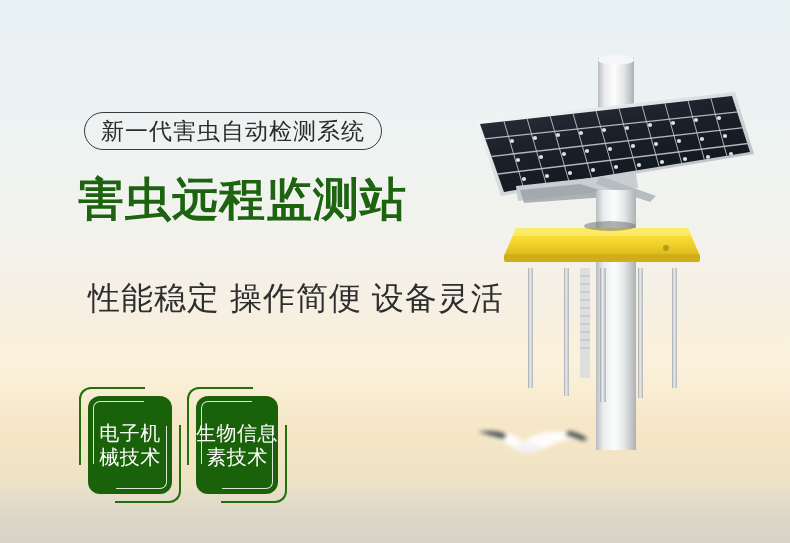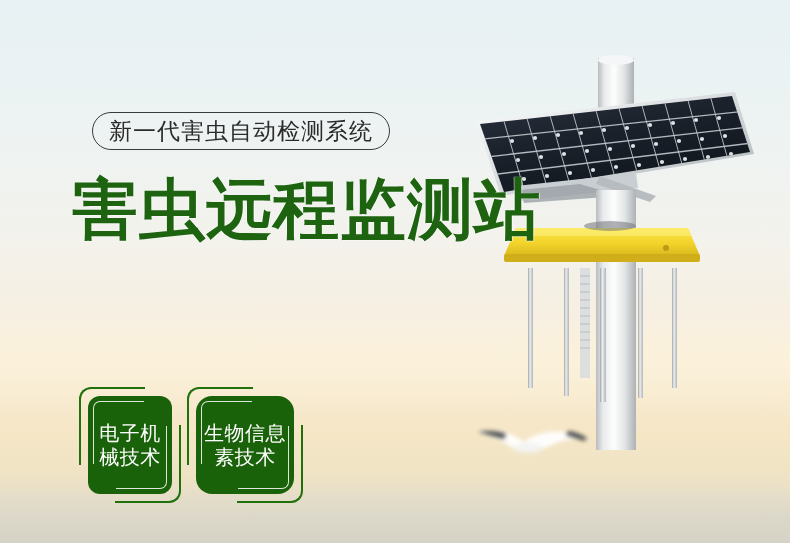--- a/index.html
+++ b/index.html
@@ -26,34 +26,34 @@
   .haze{position:absolute;left:0;right:0;pointer-events:none;}
   .haze1{top:58%;height:18%;
     background:linear-gradient(to bottom,rgba(255,250,235,0) 0%,rgba(255,246,222,.55) 45%,rgba(255,250,238,0) 100%);}
   .haze2{top:78%;height:13%;
     background:linear-gradient(to bottom,rgba(246,235,205,0) 0%,rgba(241,230,198,.5) 50%,rgba(236,232,214,0) 100%);}
   .haze3{top:90%;height:10%;
     background:linear-gradient(to bottom,rgba(220,216,201,0) 0%,rgba(212,209,196,.6) 100%);}
 
   
   .tagline{
-    position:absolute;left:92px;top:112px;
+    position:absolute;left:84px;top:112px;
     height:38px;box-sizing:border-box;
     padding:0 16px;
     border:1.6px solid #3a3a3a;
     border-radius:19px;
     display:flex;align-items:center;
     font-size:23px;color:#2b2b2b;
     letter-spacing:1px;
     white-space:nowrap;
     text-align:center;
   }
   .headline{
-    position:absolute;left:72px;top:176px;
-    font-size:66px;line-height:1;
+    position:absolute;left:78px;top:176px;
+    font-size:46px;line-height:1;
     font-weight:bold;
     color:#1d6310;
     letter-spacing:1px;
     white-space:nowrap;
     text-shadow:
       1px 0 0 rgba(255,255,255,.55),
       -1px 0 0 rgba(255,255,255,.45),
       0 1px 0 rgba(255,255,255,.35);
   }
   .subtitle{
@@ -271,35 +271,36 @@
       <ellipse cx="56" cy="36" rx="14" ry="5" fill="#f2f4f5"></ellipse>
     </svg>
   </div>
 
   <div class="tagline">
     <span>新一代害虫自动检测系统</span>
   </div>
 
   <div class="headline">害虫远程监测站</div>
 
+  <div class="subtitle">性能稳定 操作简便 设备灵活</div>
 
   <div id="badges">
 
     <div class="badge">
       <span class="br-tl"></span>
       <span class="br-br"></span>
       <span class="br-in-tl"></span>
       <span class="br-in-br"></span>
       <span class="bline">电子机</span>
       <span class="bline">械技术</span>
     </div>
 
 
 
-    <div class="badge" style="width: 98px; border-radius: 16px;">
+    <div class="badge" style="width: 82px;">
       <span class="br-tl"></span>
       <span class="br-br"></span>
       <span class="br-in-tl"></span>
       <span class="br-in-br"></span>
       <span class="bline">生物信息</span>
       <span class="bline">素技术</span>
     </div>
 
   </div>
 </div>

